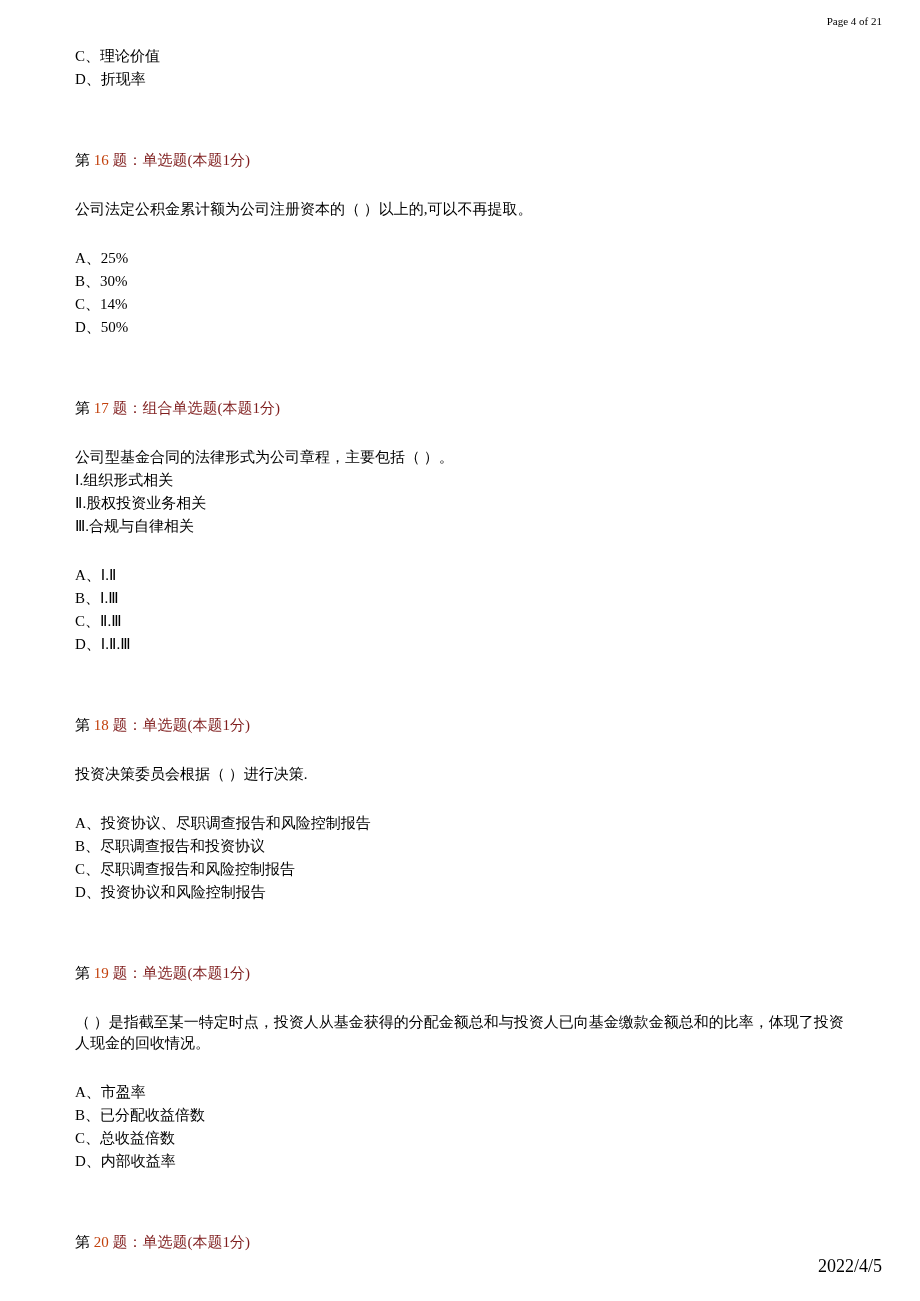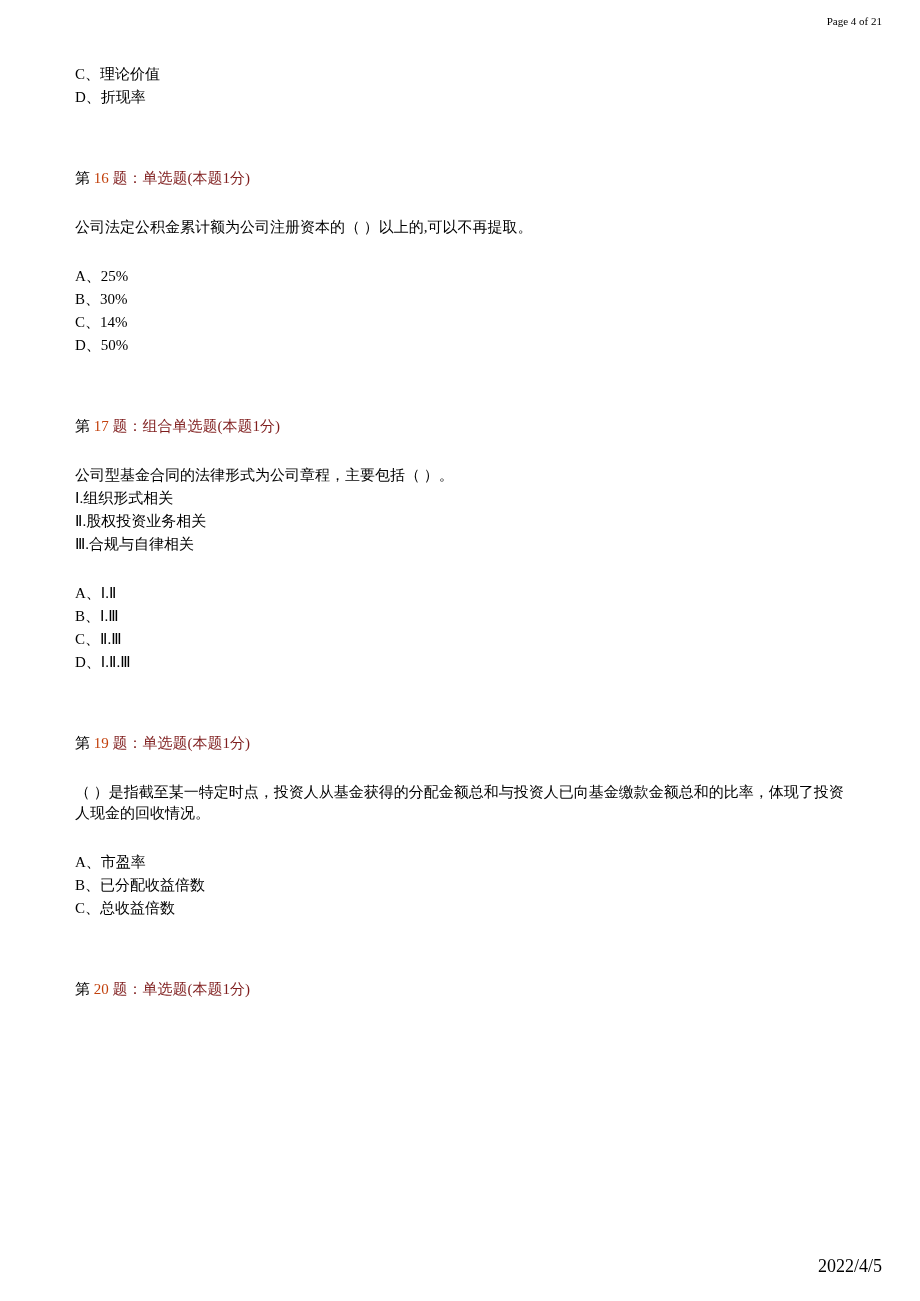--- a/index.html
+++ b/index.html
@@ -18,21 +18,21 @@
       position: relative;
     }
     .page-header {
       position: absolute;
       top: 14px;
       right: 38px;
       font-family: "Times New Roman", serif;
       font-size: 11px;
     }
     .content {
-      padding: 64px 75px 0 75px;
+      padding: 46px 75px 0 75px;
     }
     .option-line {
       margin-bottom: 2px;
     }
     .question-block {
       margin-top: 60px;
     }
     .question-header {
       margin-bottom: 28px;
     }
@@ -102,32 +102,47 @@
       <div class="stem-line">Ⅲ.合规与自律相关</div>
     </div>
     <div class="options">
       <div class="option-line">A、Ⅰ.Ⅱ</div>
       <div class="option-line">B、Ⅰ.Ⅲ</div>
       <div class="option-line">C、Ⅱ.Ⅲ</div>
       <div class="option-line">D、Ⅰ.Ⅱ.Ⅲ</div>
     </div>
   </div>
 
+  <div class="question-block">
+    <div class="question-header">
+      <span class="q-prefix">第 </span><span class="q-num">18</span><span class="q-suffix"> 题：单选题(本题1分)</span>
+    </div>
+    <div class="question-stem">
+      <div class="stem-line">投资决策委员会根据（ ）进行决策.</div>
+    </div>
+    <div class="options">
+      <div class="option-line">A、投资协议、尽职调查报告和风险控制报告</div>
+      <div class="option-line">B、尽职调查报告和投资协议</div>
+      <div class="option-line">C、尽职调查报告和风险控制报告</div>
+      <div class="option-line">D、投资协议和风险控制报告</div>
+    </div>
+  </div>
 
   <div class="question-block">
     <div class="question-header">
       <span class="q-prefix">第 </span><span class="q-num">19</span><span class="q-suffix"> 题：单选题(本题1分)</span>
     </div>
     <div class="question-stem">
       <div class="stem-line">（  ）是指截至某一特定时点，投资人从基金获得的分配金额总和与投资人已向基金缴款金额总和的比率，体现了投资人现金的回收情况。</div>
     </div>
     <div class="options">
       <div class="option-line">A、市盈率</div>
       <div class="option-line">B、已分配收益倍数</div>
       <div class="option-line">C、总收益倍数</div>
+      <div class="option-line">D、内部收益率</div>
     </div>
   </div>
 
   <div class="question-block">
     <div class="question-header">
       <span class="q-prefix">第 </span><span class="q-num">20</span><span class="q-suffix"> 题：单选题(本题1分)</span>
     </div>
 
   </div>
 

